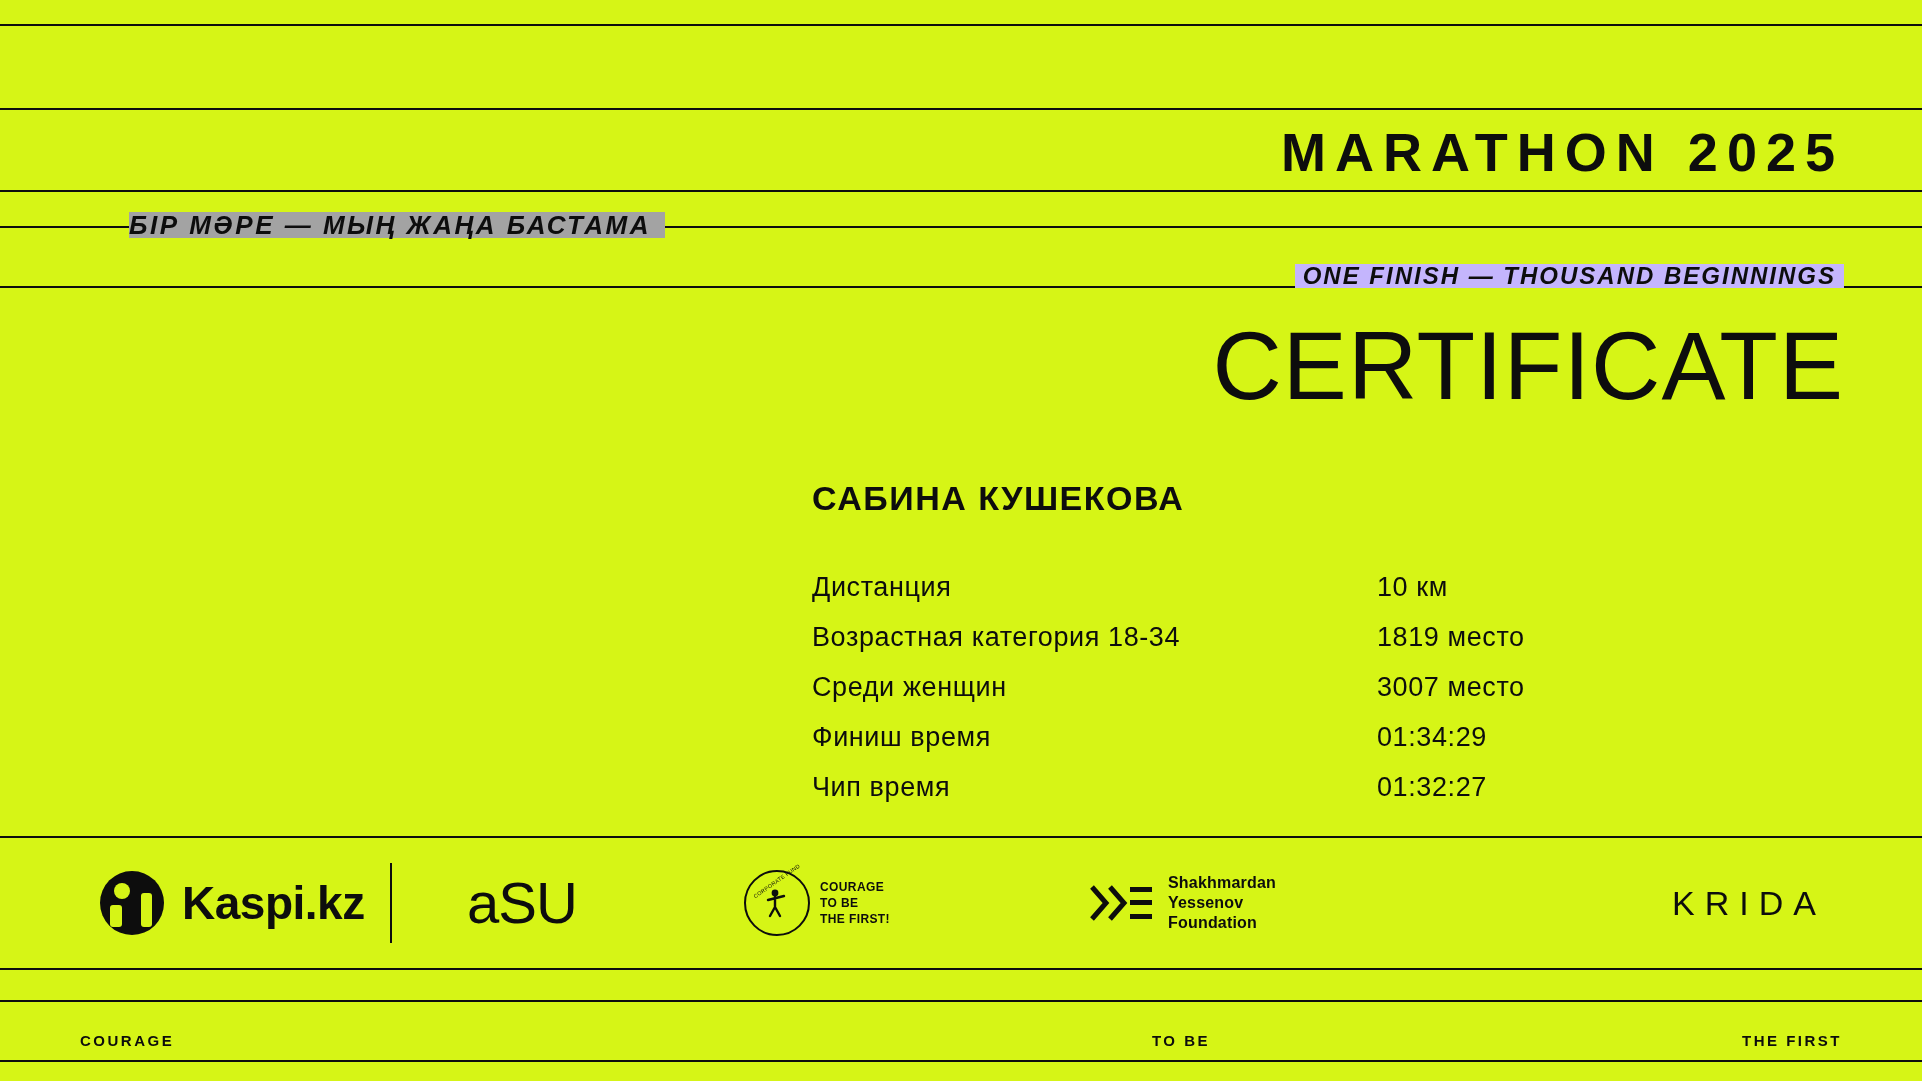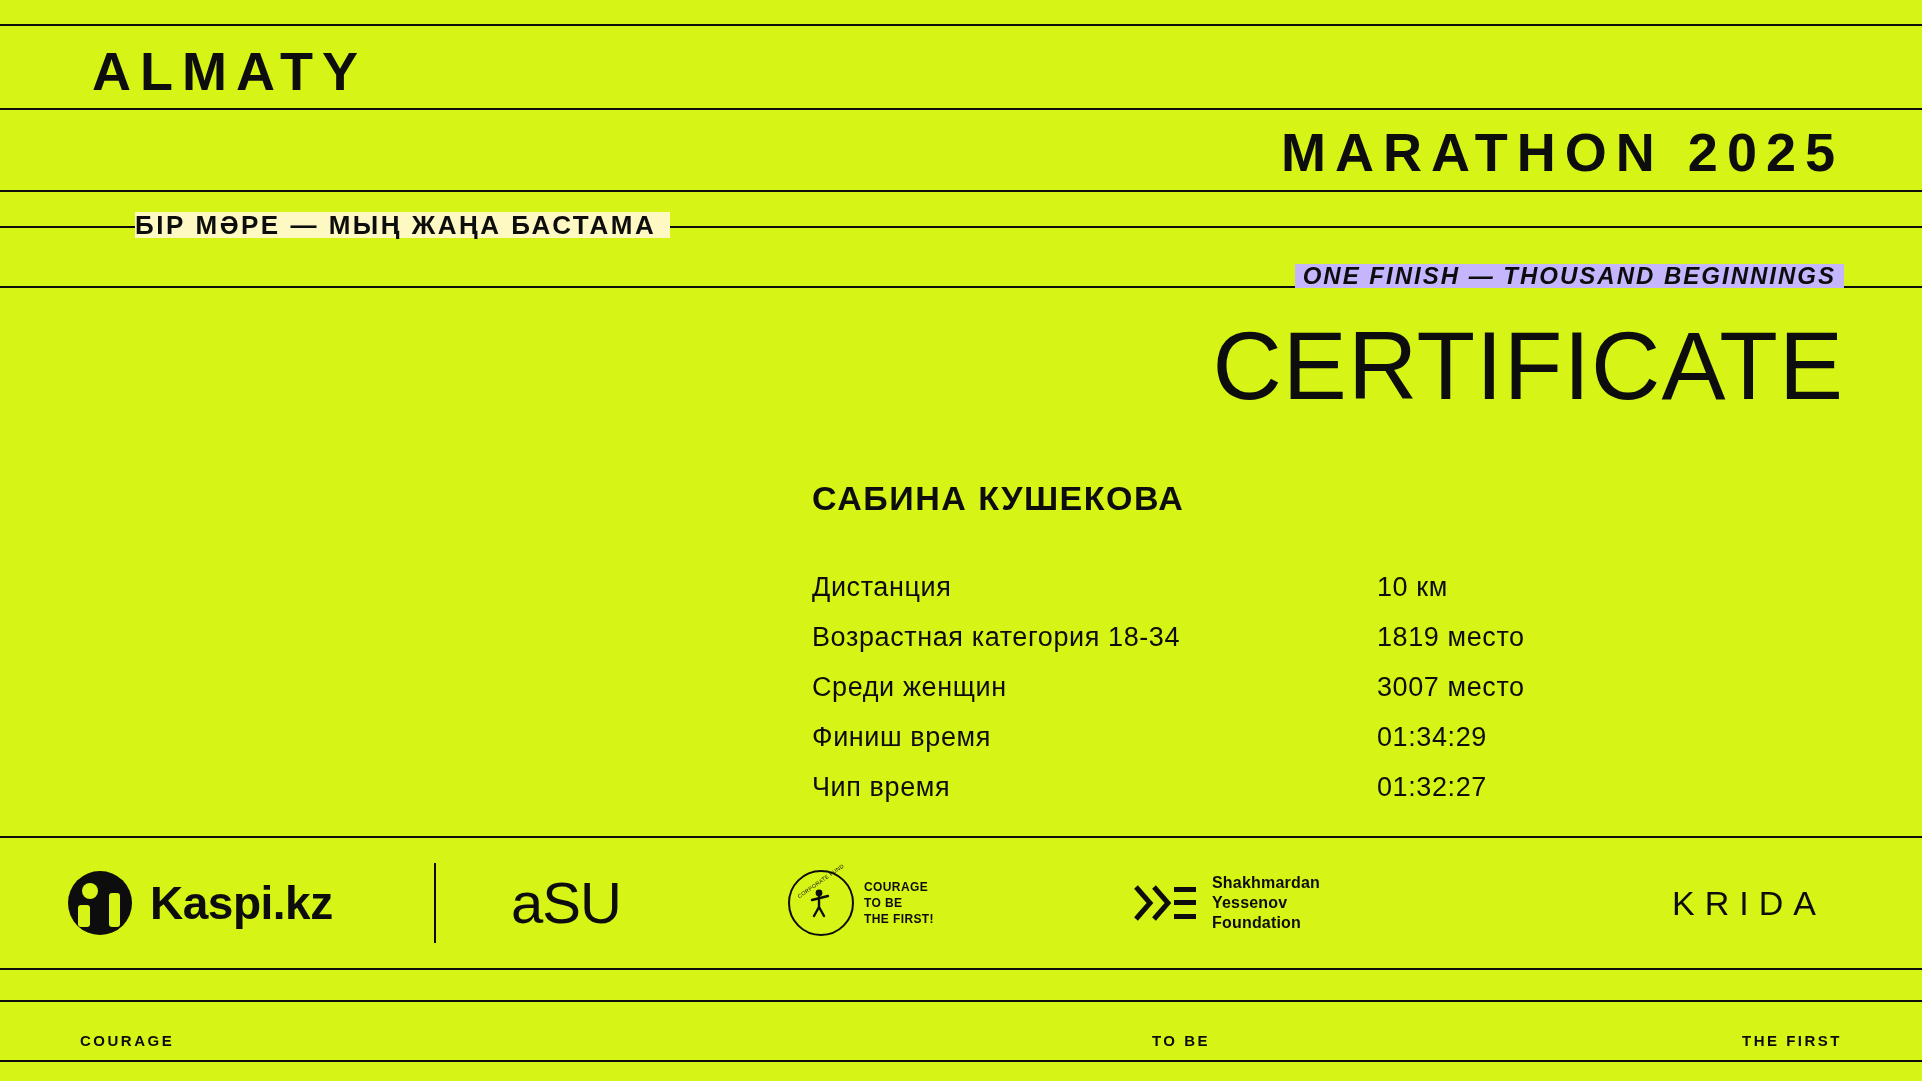--- a/index.html
+++ b/index.html
@@ -50,28 +50,29 @@
     top: 125px;
     font-size: 54px;
     font-weight: 700;
     letter-spacing: 9px;
     line-height: 1;
     white-space: nowrap;
     text-align: right;
   }
   .slogan-kz {
     position: absolute;
-    left: 135px;
+    left: 129px;
     top: 212px;
     font-size: 26px;
     font-weight: 700;
+    font-style: italic;
     letter-spacing: 2.5px;
     line-height: 1;
     white-space: nowrap;
-    background: #fef9c3;
+    background: #a3a3a3;
     padding: 0 14px 0 0;
   }
   .slogan-en {
     position: absolute;
     right: 78px;
     top: 264px;
     font-size: 24px;
     font-weight: 700;
     font-style: italic;
     letter-spacing: 2px;
@@ -139,21 +140,21 @@
     height: 130px;
     display: flex;
     align-items: center;
   }
   .sponsor {
     display: flex;
     align-items: center;
     justify-content: center;
     height: 130px;
   }
-  .sponsor-kaspi { width: 434px; padding-left: 68px; box-sizing: border-box; justify-content: flex-start; }
+  .sponsor-kaspi { width: 342px; padding-left: 52px; box-sizing: border-box; justify-content: flex-start; margin-left: 48px; }
   .sponsor-divider {
     width: 0;
     height: 80px;
     border-left: 2px solid #0d0d0d;
   }
   .sponsor-asu { width: 260px; }
   .sponsor-courage { width: 330px; }
   .sponsor-shakh { width: 400px; }
   .sponsor-krida { flex: 1; justify-content: flex-end; padding-right: 96px; box-sizing: border-box; }
 
@@ -274,21 +275,20 @@
   <div class="hrule" style="top:24px;"></div>
   <div class="hrule" style="top:108px;"></div>
   <div class="hrule" style="top:190px;"></div>
   <div class="hrule" style="top:226px;"></div>
   <div class="hrule" style="top:286px;"></div>
   <div class="hrule" style="top:836px;"></div>
   <div class="hrule" style="top:968px;"></div>
   <div class="hrule" style="top:1000px;"></div>
   <div class="hrule" style="top:1060px;"></div>
 
-  <div class="almaty">ALMATY</div>
   <div class="marathon">MARATHON 2025</div>
   <div class="slogan-kz">БІР МӘРЕ — МЫҢ ЖАҢА БАСТАМА</div>
   <div class="slogan-en">ONE FINISH — THOUSAND BEGINNINGS</div>
 
   <div class="cert-title">CERTIFICATE</div>
 
   <div class="athlete-name">САБИНА КУШЕКОВА</div>
 
   <div class="results">
     <div class="result-row">

